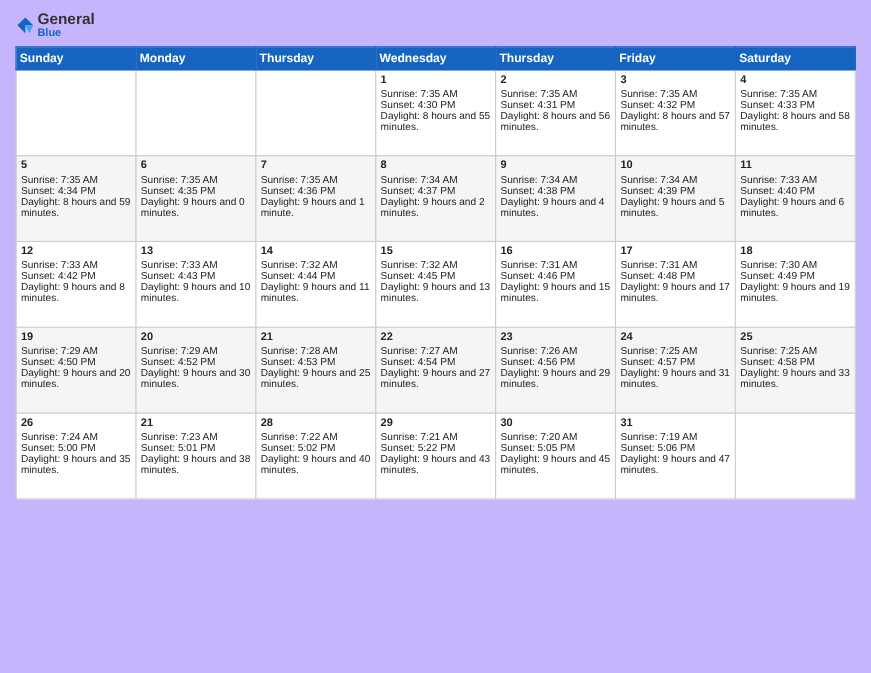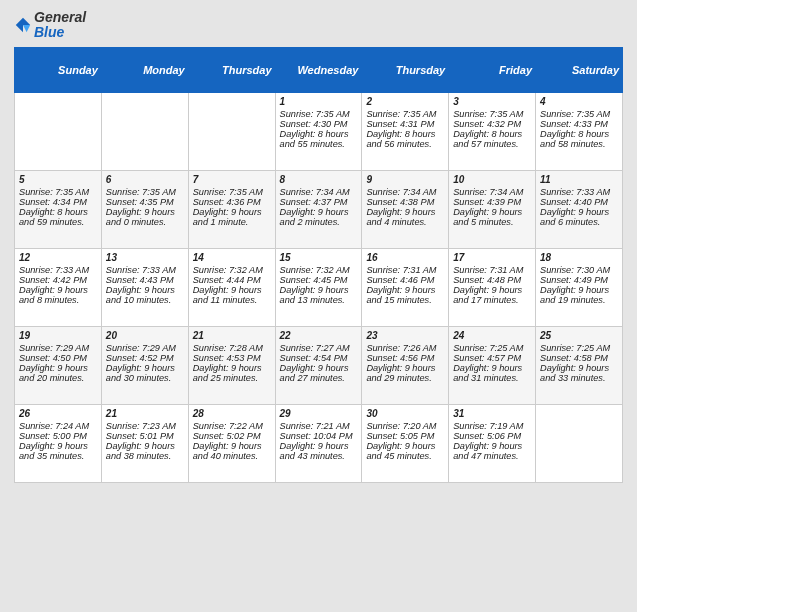--- a/index.html
+++ b/index.html
@@ -4,25 +4,24 @@
   <style>
     * { margin: 0; padding: 0; box-sizing: border-box; }
     body {
       font-family: Arial, sans-serif;
       background: #fff;
       width: 792px;
       height: 612px;
       overflow: hidden;
     }
     .page {
-      width: 637px;
+      width: 792px;
       height: 612px;
-      background: #e5e5e5;
+      background: #c4b5fd;
       padding: 10px 14px;
-      font-style: italic;
     }
     .header {
       display: flex;
       justify-content: space-between;
       align-items: flex-start;
       margin-bottom: 6px;
     }
     .logo {
       display: flex;
       align-items: center;
@@ -31,21 +30,21 @@
       display: flex;
       flex-direction: column;
       line-height: 1.1;
     }
     .logo-general {
       font-size: 14px;
       font-weight: bold;
       color: #333;
     }
     .logo-blue {
-      font-size: 14px;
+      font-size: 10px;
       font-weight: bold;
       color: #1565c0;
     }
     .logo-icon {
       width: 18px;
       height: 18px;
       margin-right: 2px;
     }
     .title-area {
       text-align: right;
@@ -62,22 +61,22 @@
     .calendar {
       width: 100%;
       border-collapse: collapse;
       table-layout: fixed;
     }
     .calendar thead th {
       background: #1565c0;
       color: #fff;
       font-size: 11px;
       font-weight: bold;
-      padding: 16px 3px;
-      text-align: right;
+      padding: 4px 3px;
+      text-align: left;
       border: 1px solid #1565c0;
     }
     .calendar tbody td {
       border: 1px solid #ccc;
       vertical-align: top;
       padding: 3px 4px;
       font-size: 9.2px;
       color: #222;
       height: 78px;
       background: #fff;
@@ -303,21 +302,21 @@
           </td>
           <td>
             <span class="day-number">28</span>
             <div>Sunrise: 7:22 AM</div>
             <div>Sunset: 5:02 PM</div>
             <div>Daylight: 9 hours and 40 minutes.</div>
           </td>
           <td>
             <span class="day-number">29</span>
             <div>Sunrise: 7:21 AM</div>
-            <div>Sunset: 10:04 PM</div>
+            <div>Sunset: 5:22 PM</div>
             <div>Daylight: 9 hours and 43 minutes.</div>
           </td>
           <td>
             <span class="day-number">30</span>
             <div>Sunrise: 7:20 AM</div>
             <div>Sunset: 5:05 PM</div>
             <div>Daylight: 9 hours and 45 minutes.</div>
           </td>
           <td>
             <span class="day-number">31</span>

